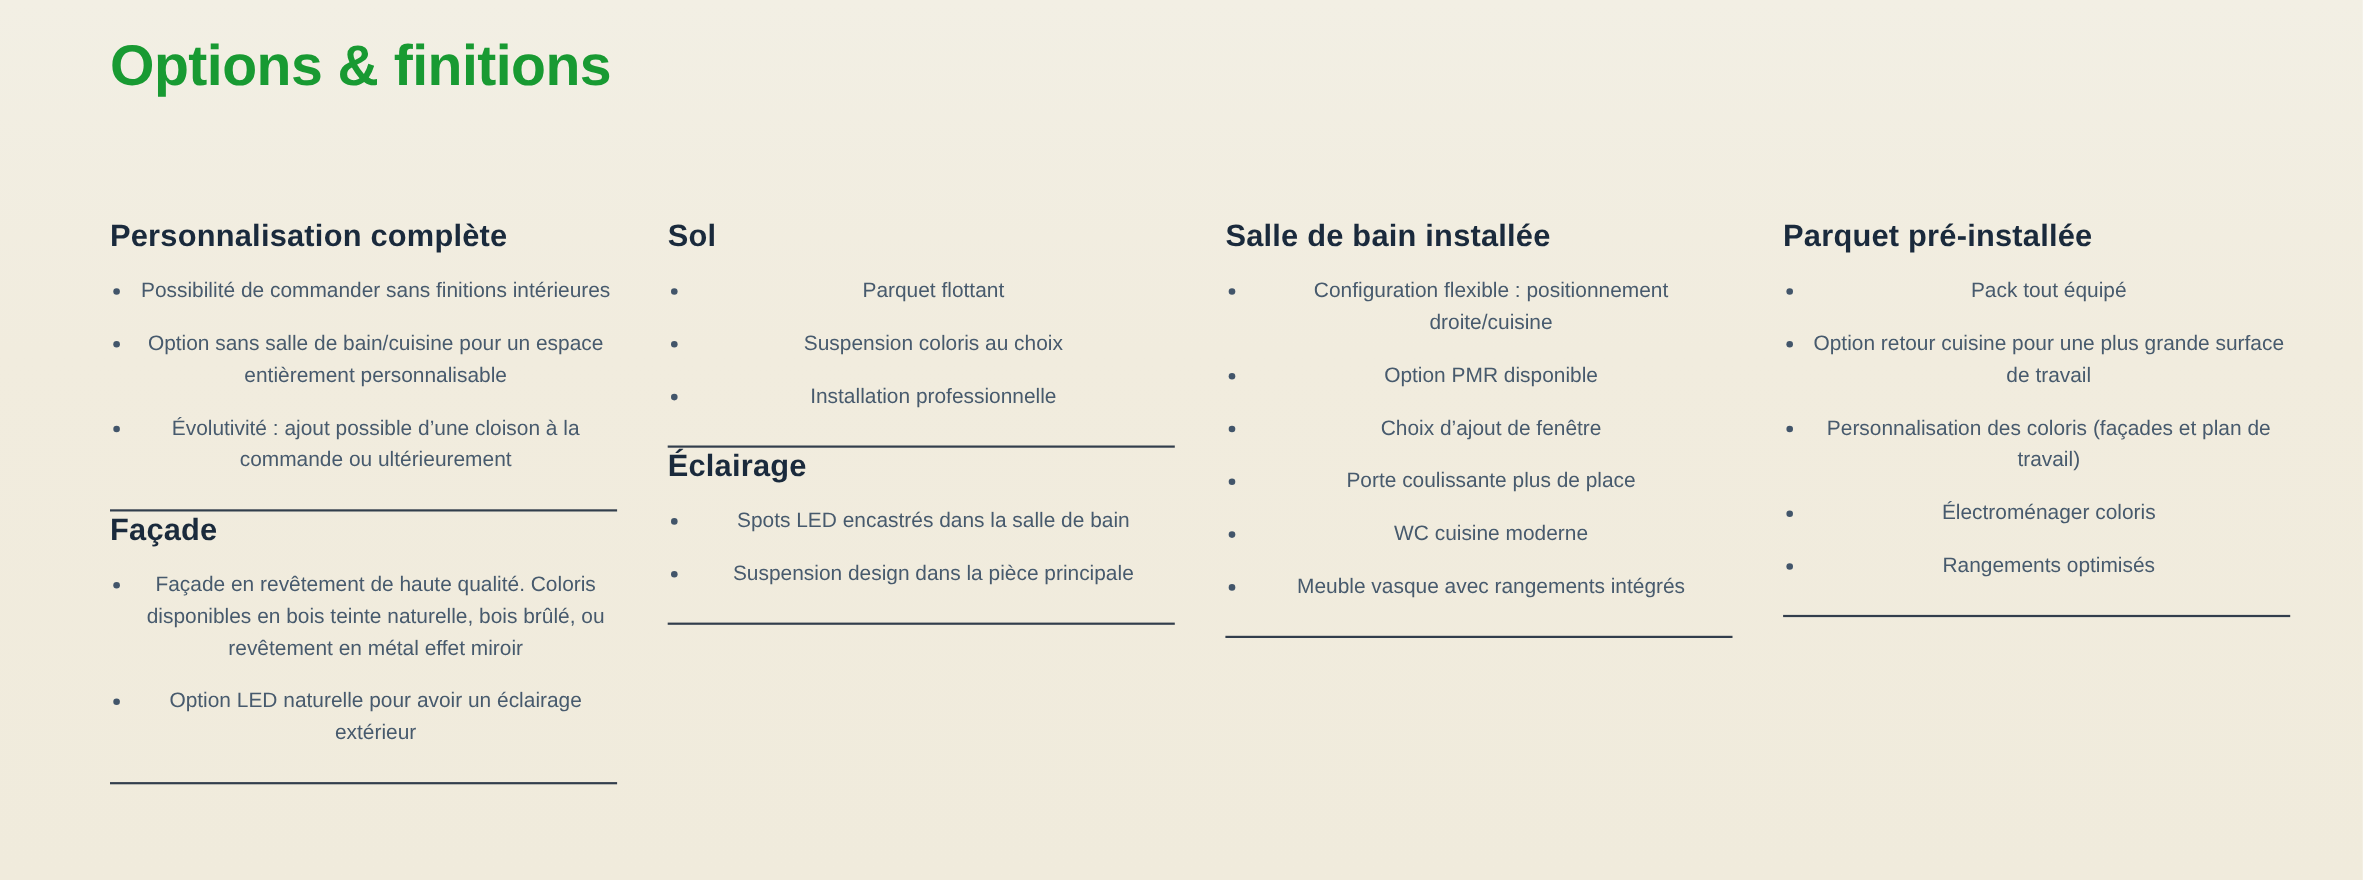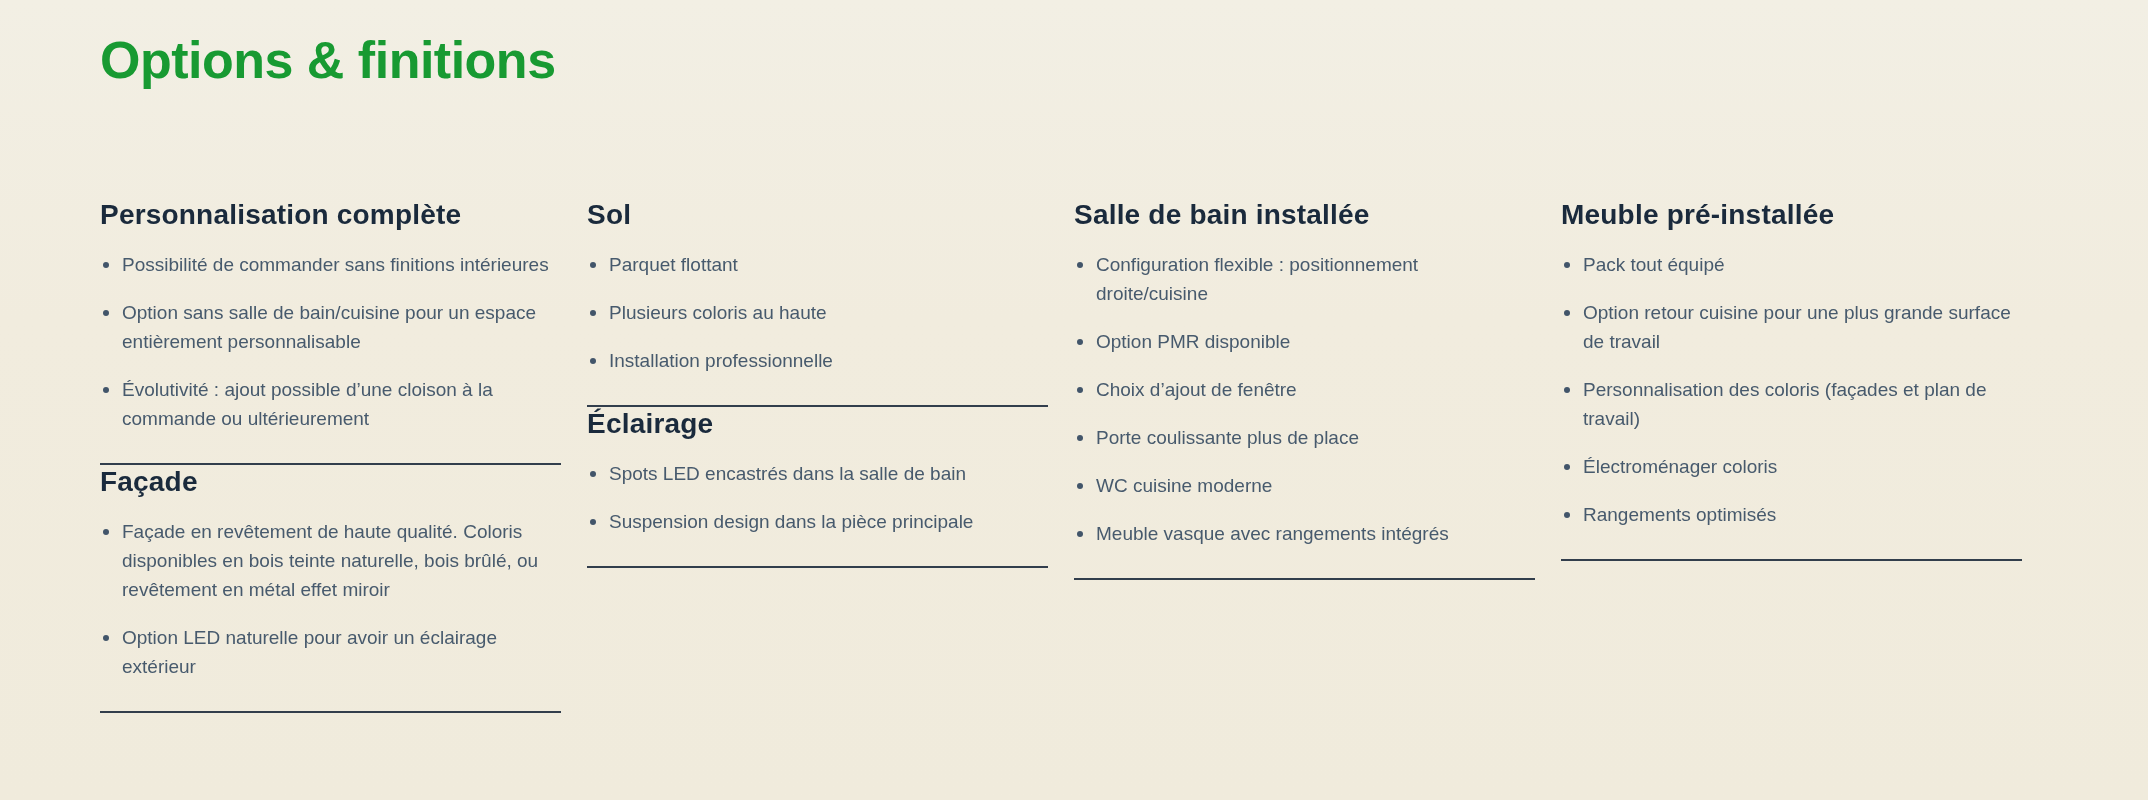--- a/index.html
+++ b/index.html
@@ -25,21 +25,21 @@
     font-size: 52px;
     line-height: 68px;
     font-weight: 700;
     letter-spacing: -0.5px;
     color: #189a32;
   }
   .columns {
     margin-top: 104px;
     display: flex;
     align-items: flex-start;
-    gap: 26px;
+    gap: 46px;
   }
   .col {
     width: 461px;
     flex: 0 0 461px;
   }
   .section { }
   .section + .section {
   }
   .section h2 {
     margin: 0 0 18px 0;
@@ -53,20 +53,21 @@
     margin: 0;
     padding: 0;
     list-style: none;
   }
   .section li {
     position: relative;
     padding-left: 22px;
     font-size: 19px;
     line-height: 29px;
     color: #475a6d;
+    text-align: center;
   }
   .section li + li {
     margin-top: 19px;
   }
   .section li::before {
     content: "";
     position: absolute;
     left: 3px;
     top: 12px;
     width: 6px;
@@ -108,21 +109,21 @@
         </ul>
         <div class="divider"></div>
       </div>
     </div>
 
     <div class="col">
       <div class="section">
         <h2>Sol</h2>
         <ul>
           <li>Parquet flottant</li>
-          <li>Plusieurs coloris au haute</li>
+          <li>Suspension coloris au choix</li>
           <li>Installation professionnelle</li>
         </ul>
         <div class="divider"></div>
       </div>
       <div class="section">
         <h2>Éclairage</h2>
         <ul>
           <li>Spots LED encastrés dans la salle de bain</li>
           <li>Suspension design dans la pièce principale</li>
         </ul>
@@ -140,21 +141,21 @@
           <li>Porte coulissante plus de place</li>
           <li>WC cuisine moderne</li>
           <li>Meuble vasque avec rangements intégrés</li>
         </ul>
         <div class="divider"></div>
       </div>
     </div>
 
     <div class="col">
       <div class="section">
-        <h2>Meuble pré-installée</h2>
+        <h2>Parquet pré-installée</h2>
         <ul>
           <li>Pack tout équipé</li>
           <li>Option retour cuisine pour une plus grande surface de travail</li>
           <li>Personnalisation des coloris (façades et plan de travail)</li>
           <li>Électroménager coloris</li>
           <li>Rangements optimisés</li>
         </ul>
         <div class="divider"></div>
       </div>
     </div>

